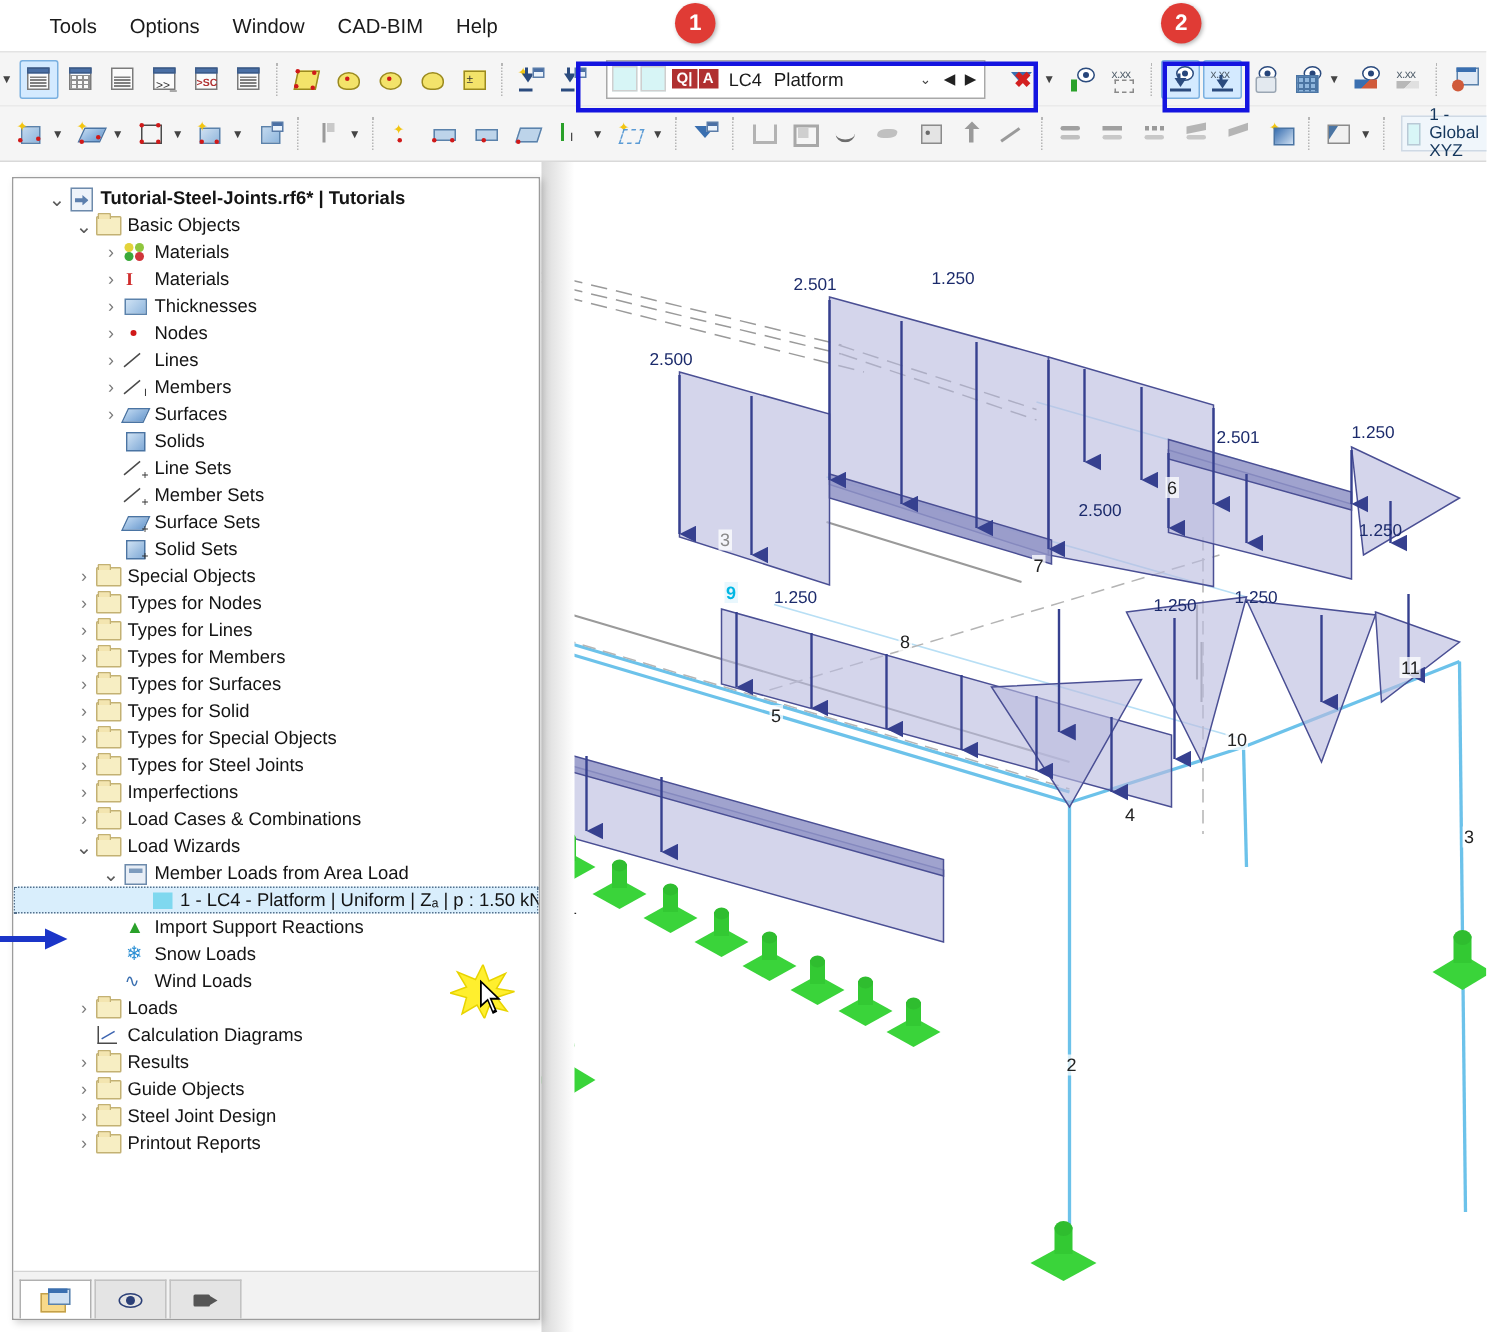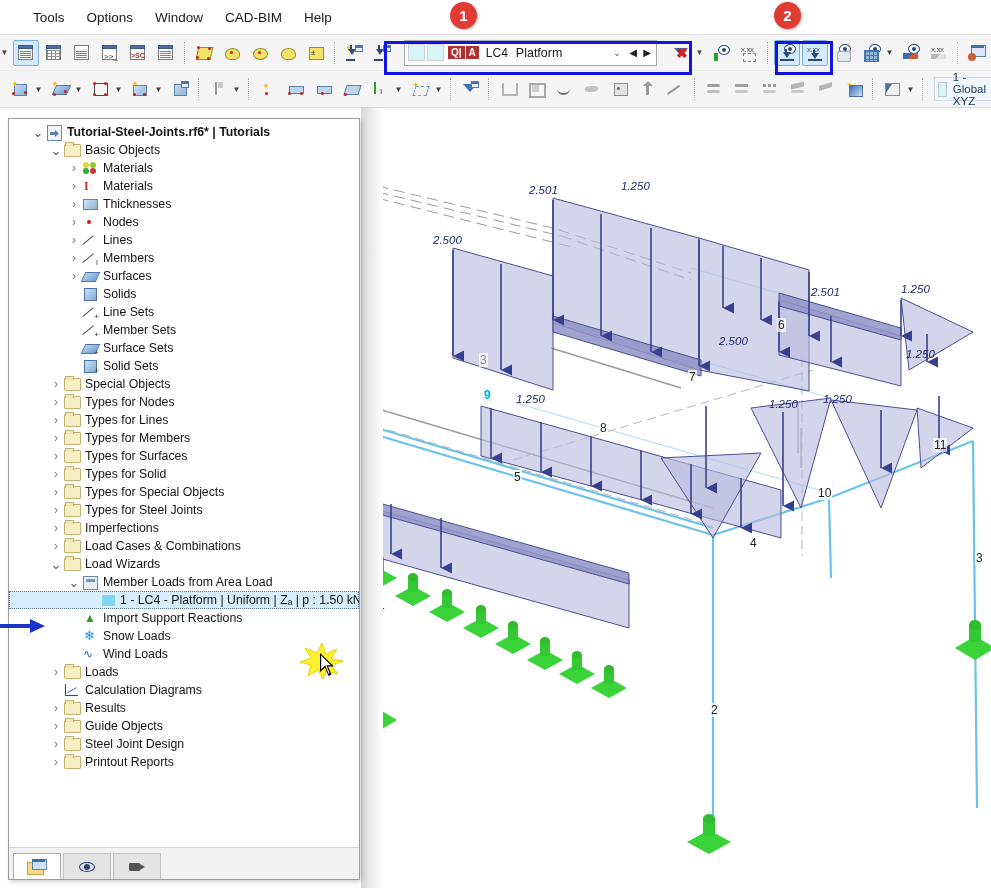--- a/index.html
+++ b/index.html
@@ -218,21 +218,21 @@
   .ntab.active{background:#ffffff;border-color:#b0b0b0;}
 
   
   #model{
     position:absolute;left:361px;top:108px;width:630px;height:780px;
     background:#ffffff;overflow:hidden;
   }
   #model svg{display:block;}
   .dimtxt{
     position:absolute;font-size:11.5px;color:#1b2a6b;
-    font-family:"Liberation Sans",sans-serif;white-space:nowrap;font-style:italic;
+    font-family:"Liberation Sans",sans-serif;white-space:nowrap;
   }
   .memtxt{
     position:absolute;font-size:12px;color:#222;
     font-family:"Liberation Sans",sans-serif;
     background:rgba(255,255,255,.75);padding:0 1px;
   }
   .memtxt.cyan{color:#00b7e4;font-weight:bold;background:#e9f7fd;}
   
   #canvas-edge{
     position:absolute;left:361px;top:108px;width:22px;height:780px;

